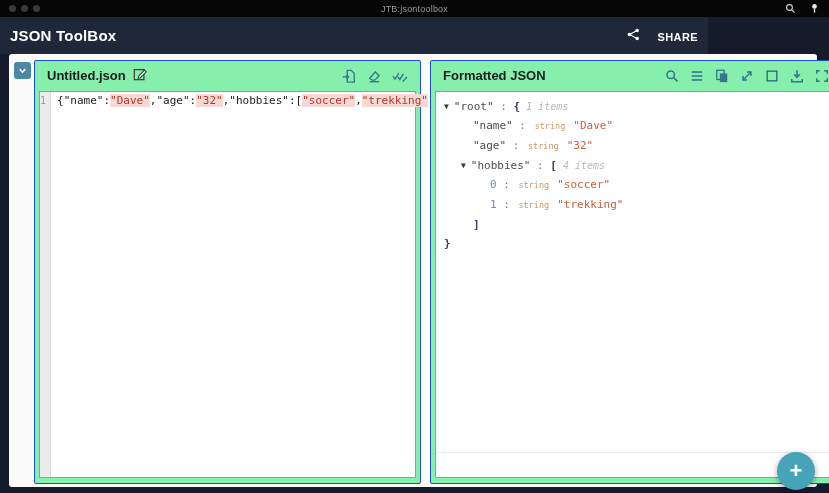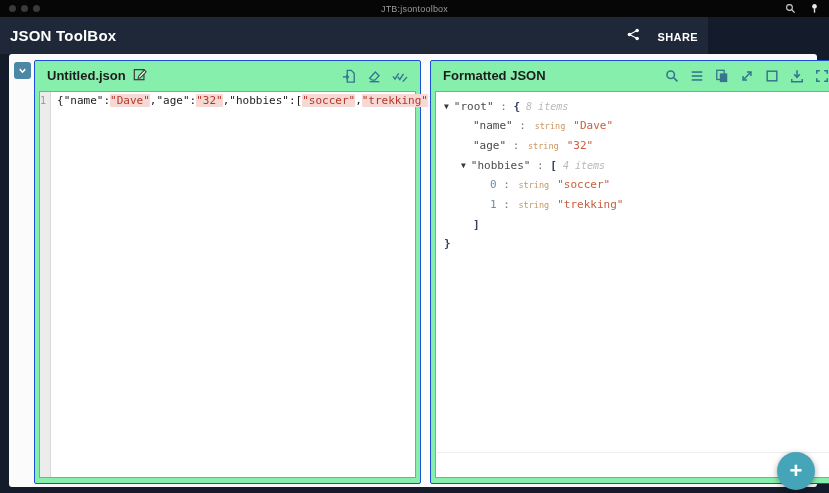--- a/index.html
+++ b/index.html
@@ -191,21 +191,21 @@
           </span>
         <span>
             <svg width="14" height="14" viewBox="0 0 16 16">
               <path d="M2 5.5 V2 h3.5 M10.5 2 H14 v3.5 M14 10.5 V14 h-3.5 M5.5 14 H2 v-3.5" fill="none" stroke="#35758f" stroke-width="1.7"></path>
             </svg>
           </span>
       </div>
     </div>
     <div class="inner-box tree-box">
       <div class="tree-divider"></div>
-    <div class="tree-row" style="padding-left: 8px;"><span class="tree-toggle">▼</span><span class="tree-key">"root"</span><span class="tree-colon"> : </span><span class="tree-bracket">{</span><span class="tree-badge">8 items</span></div>
+    <div class="tree-row" style="padding-left: 8px;"><span class="tree-toggle">▼</span><span class="tree-key">"root"</span><span class="tree-colon"> : </span><span class="tree-bracket">{</span><span class="tree-badge">1 items</span></div>
         <div class="tree-row" style="padding-left: 37px;"><span class="tree-key">"name"</span><span class="tree-colon"> : </span><span class="tree-type">string</span><span class="tree-value">"Dave"</span></div>
         <div class="tree-row" style="padding-left: 37px;"><span class="tree-key">"age"</span><span class="tree-colon"> : </span><span class="tree-type">string</span><span class="tree-value">"32"</span></div>
         <div class="tree-row" style="padding-left: 25px;"><span class="tree-toggle">▼</span><span class="tree-key">"hobbies"</span><span class="tree-colon"> : </span><span class="tree-bracket">[</span><span class="tree-badge">4 items</span></div>
         <div class="tree-row" style="padding-left: 54px;"><span class="tree-key index">0</span><span class="tree-colon"> : </span><span class="tree-type">string</span><span class="tree-value">"soccer"</span></div>
         <div class="tree-row" style="padding-left: 54px;"><span class="tree-key index">1</span><span class="tree-colon"> : </span><span class="tree-type">string</span><span class="tree-value">"trekking"</span></div>
         <div class="tree-row" style="padding-left: 37px;"><span class="tree-bracket">]</span></div>
         <div class="tree-row" style="padding-left: 8px;"><span class="tree-bracket">}</span></div>
       </div>
   </div>
 

